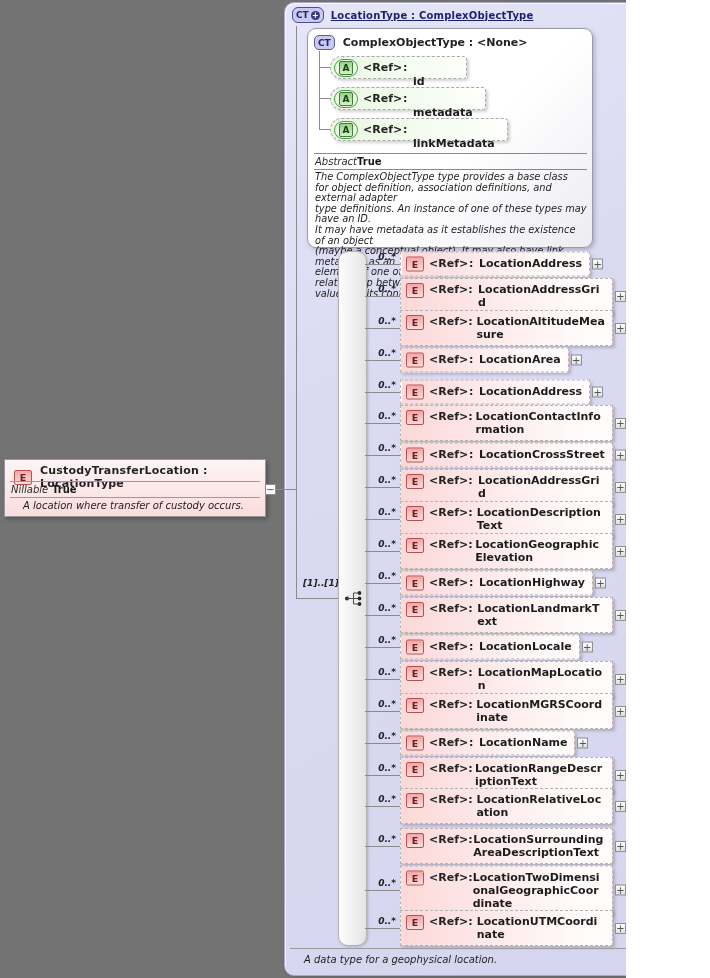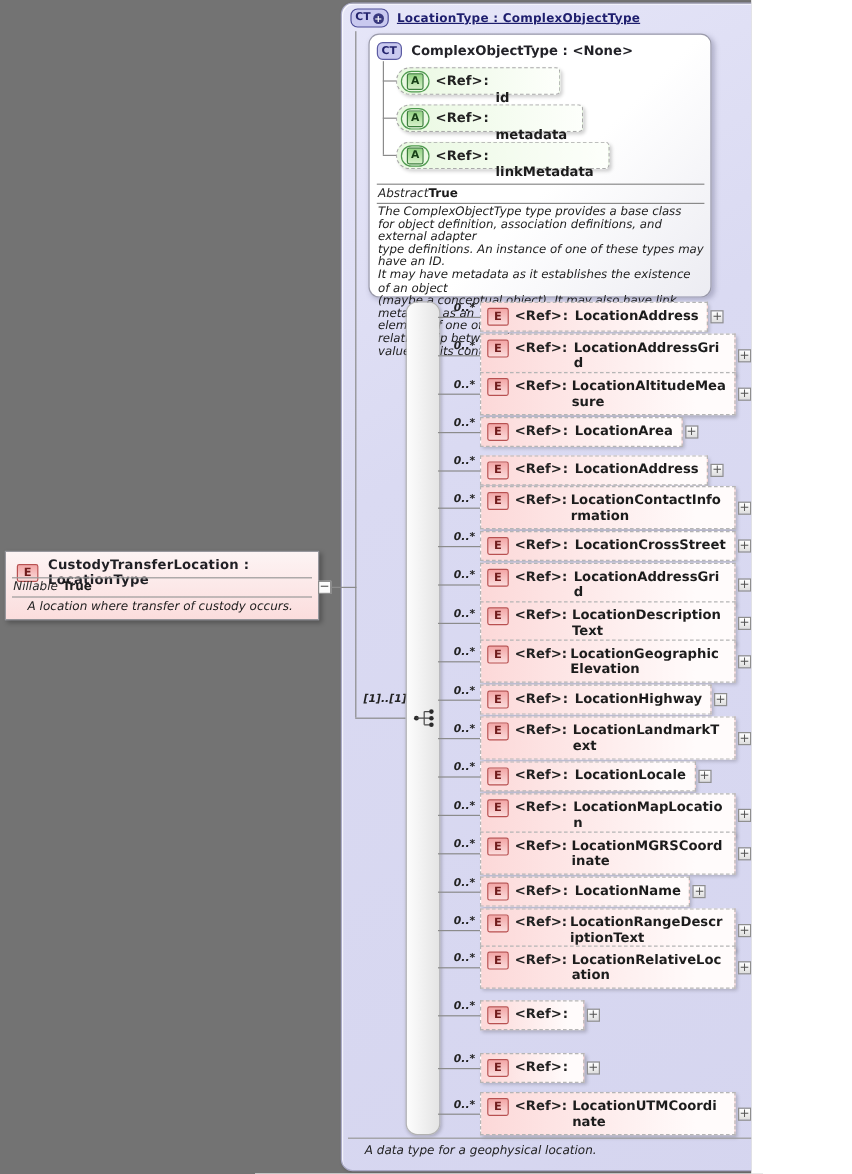--- a/index.html
+++ b/index.html
@@ -405,30 +405,32 @@
         </div>
         <div class="plus-btn">+</div>
       </div>
       <div class="hline" style="left: 365px; top: 846px; width: 35px;"></div>
       <div class="card-label" style="left: 366px; top: 834px; width: 30px; text-align: right;">0..*</div>
       <div class="row-wrap" style="top: 846px;">
         <div class="eref-box">
           <span class="e-badge">E</span>
           <span class="refcol">&lt;Ref&gt;</span>
           <span class="coloncol">:</span>
+          <span class="ename">LocationSurroundingAreaDescriptionText</span>
         </div>
         <div class="plus-btn">+</div>
       </div>
       <div class="hline" style="left: 365px; top: 890px; width: 35px;"></div>
       <div class="card-label" style="left: 366px; top: 878px; width: 30px; text-align: right;">0..*</div>
       <div class="row-wrap" style="top: 890px;">
         <div class="eref-box">
           <span class="e-badge">E</span>
           <span class="refcol">&lt;Ref&gt;</span>
           <span class="coloncol">:</span>
+          <span class="ename">LocationTwoDimensionalGeographicCoordinate</span>
         </div>
         <div class="plus-btn">+</div>
       </div>
       <div class="hline" style="left: 365px; top: 928px; width: 35px;"></div>
       <div class="card-label" style="left: 366px; top: 916px; width: 30px; text-align: right;">0..*</div>
       <div class="row-wrap" style="top: 928px;">
         <div class="eref-box">
           <span class="e-badge">E</span>
           <span class="refcol">&lt;Ref&gt;</span>
           <span class="coloncol">:</span>

